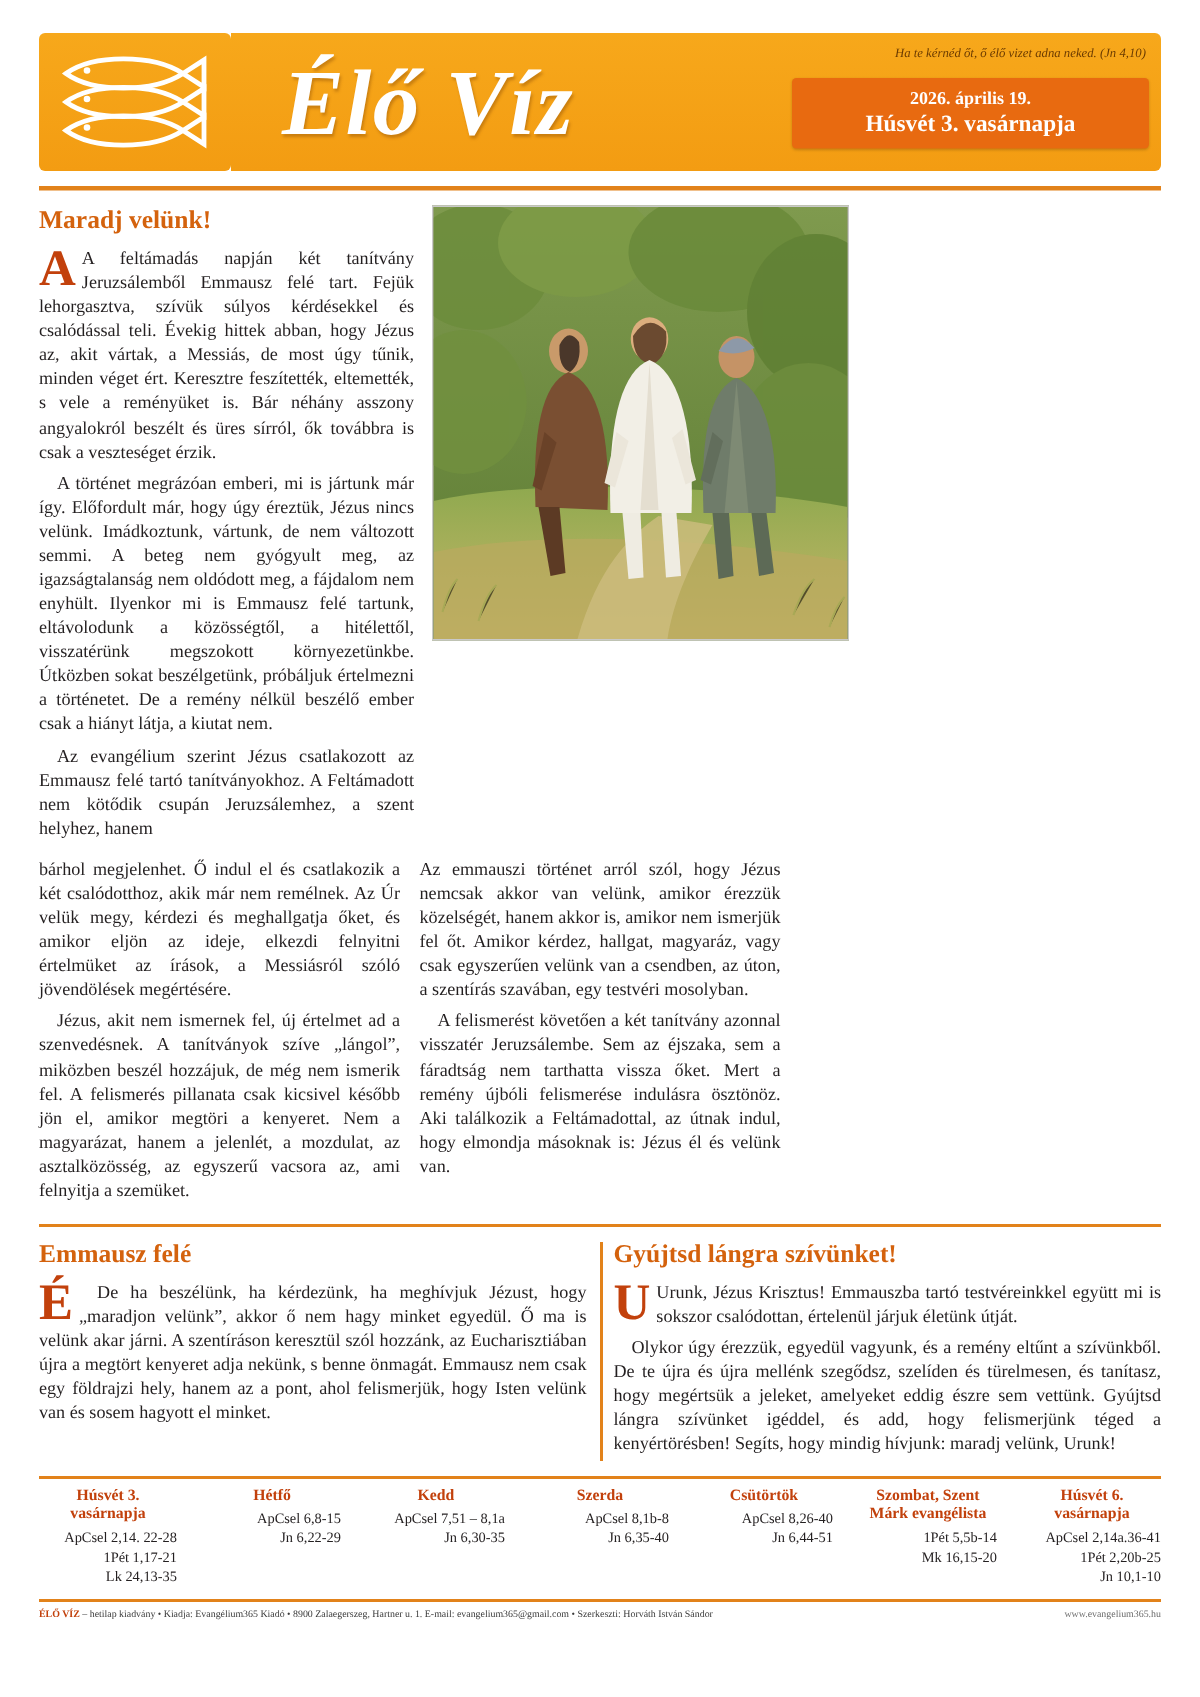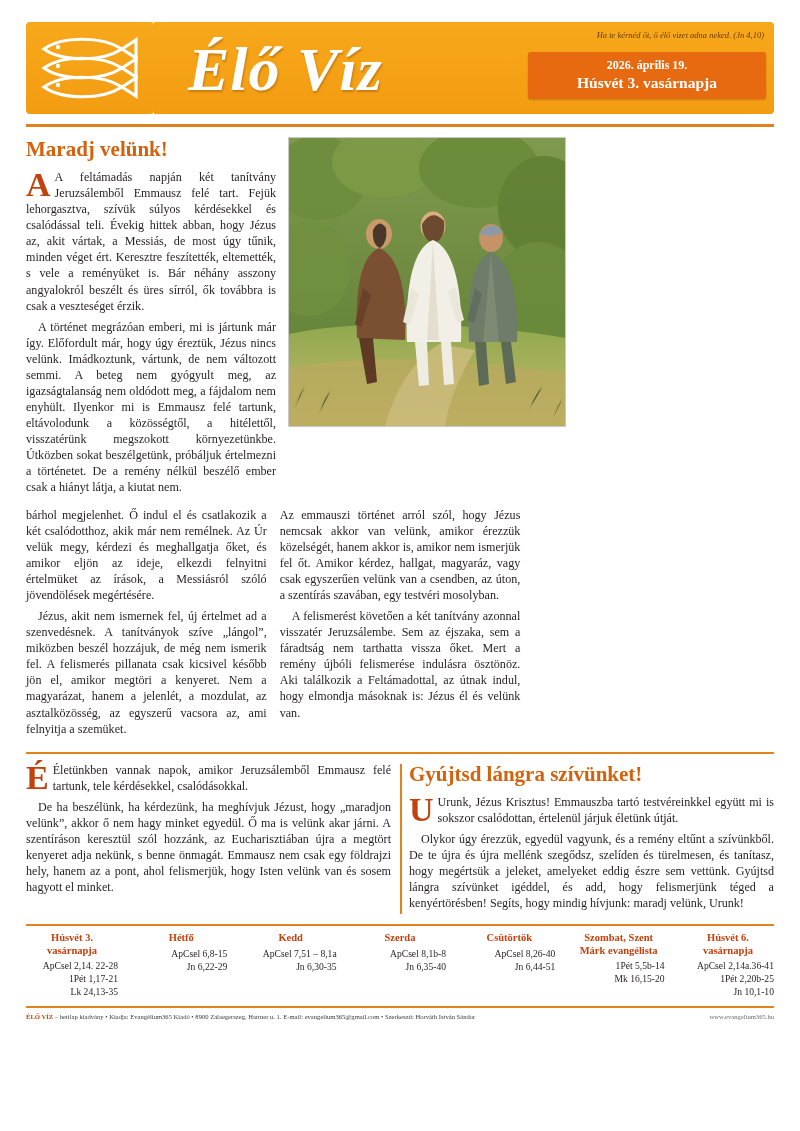--- a/index.html
+++ b/index.html
@@ -48,21 +48,21 @@
     box-shadow: 0 1px 2px rgba(0,0,0,.2);
   }
   .date-box .d1 { font-size: 12px; font-weight: bold; line-height: 1.25; }
   .date-box .d2 { font-size: 15.5px; font-weight: bold; line-height: 1.25; }
 
   .rule-orange { height: 3px; background:#e2821a; margin-top: 6px; }
 
   
   .main { margin-top: 10px; position: relative; }
   h2.section-title {
-    color:#d4620d; font-size: 21px; font-weight: bold;
+    color:#d4620d; font-size: 17px; font-weight: bold;
     margin: 0 0 7px 0; font-family: "Liberation Serif", serif;
   }
   .lead-row { display:flex; gap: 12px; }
   .col-left { width: 250px; }
   .photo {
     width: 278px; height: 290px; border: 1px solid #c9c9c9;
     position: relative; overflow:hidden; background:#6a7d3a;
     flex: 0 0 auto;
   }
   .photo svg { display:block; }
@@ -138,20 +138,21 @@
   </div>
 
   <div class="rule-orange"></div>
 
   <div class="main">
     <div class="lead-row">
       <div class="col-left">
         <h2 class="section-title">Maradj velünk!</h2>
         <p class="body first"><span class="dropcap">A</span><span>A feltámadás napján két tanítvány Jeruzsálemből Emmausz felé tart. Fejük lehorgasztva, szívük súlyos kérdésekkel és csalódással teli. Évekig hittek abban, hogy Jézus az, akit vártak, a Messiás, de most úgy tűnik, minden véget ért. Keresztre feszítették, eltemették, s vele a reményüket is. Bár néhány asszony angyalokról beszélt és üres sírról, ők továbbra is csak a veszteséget érzik.</span></p>
         <p class="body">A történet megrázóan emberi, mi is jártunk már így. Előfordult már, hogy úgy éreztük, Jézus nincs velünk. Imádkoztunk, vártunk, de nem változott semmi. A beteg nem gyógyult meg, az igazságtalanság nem oldódott meg, a fájdalom nem enyhült. Ilyenkor mi is Emmausz felé tartunk, eltávolodunk a közösségtől, a hitélettől, visszatérünk megszokott környezetünkbe. Útközben sokat beszélgetünk, próbáljuk értelmezni a történetet. De a remény nélkül beszélő ember csak a hiányt látja, a kiutat nem.</p>
+        <p class="body">Az evangélium szerint Jézus csatlakozott az Emmausz felé tartó tanítványokhoz. A Feltámadott nem kötődik csupán Jeruzsálemhez, a szent helyhez, hanem</p>
       </div>
 
       <div class="photo">
         <svg width="276" height="288" viewBox="0 0 276 288">
           <defs>
             <linearGradient id="sky" x1="0" y1="0" x2="0" y2="1">
               <stop offset="0%" stop-color="#7f9a4e"></stop>
                 <stop offset="100%" stop-color="#5c7b33"></stop>
             </linearGradient>
             <linearGradient id="grass" x1="0" y1="0" x2="0" y2="1">
@@ -225,21 +226,22 @@
       </div>
       <div class="c"></div>
     </div>
   </div>
 
   <div class="rule-thin"></div>
 
   <div class="bottom">
     <div class="vdiv"></div>
     <div class="bcol">
-      <p class="body first"><span class="dropcap">É</span><span>Életünkben vannak napok, amikor Jeruzsálemből Emmausz felé tartunk, tele kérdésekkel, csalódásokkal.</span></p>
+      <h2 class="section-title">Emmausz felé</h2>
+      <p class="body first"><span class="dropcap">É</span></p>
       <p class="body">De ha beszélünk, ha kérdezünk, ha meghívjuk Jézust, hogy „maradjon velünk”, akkor ő nem hagy minket egyedül. Ő ma is velünk akar járni. A szentíráson keresztül szól hozzánk, az Eucharisztiában újra a megtört kenyeret adja nekünk, s benne önmagát. Emmausz nem csak egy földrajzi hely, hanem az a pont, ahol felismerjük, hogy Isten velünk van és sosem hagyott el minket.</p>
     </div>
     <div class="bcol">
       <h2 class="section-title">Gyújtsd lángra szívünket!</h2>
       <p class="body first"><span class="dropcap">U</span><span>Urunk, Jézus Krisztus! Emmauszba tartó testvéreinkkel együtt mi is sokszor csalódottan, értelenül járjuk életünk útját.</span></p>
       <p class="body">Olykor úgy érezzük, egyedül vagyunk, és a remény eltűnt a szívünkből. De te újra és újra mellénk szegődsz, szelíden és türelmesen, és tanítasz, hogy megértsük a jeleket, amelyeket eddig észre sem vettünk. Gyújtsd lángra szívünket igéddel, és add, hogy felismerjünk téged a kenyértörésben! Segíts, hogy mindig hívjunk: maradj velünk, Urunk!</p>
     </div>
   </div>
 
   <div class="readings">

